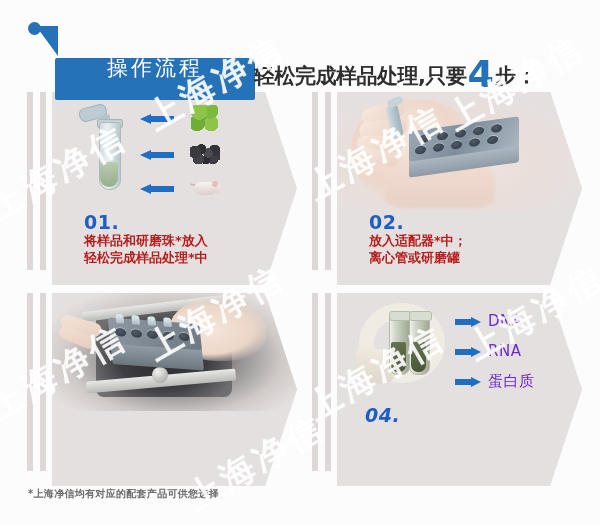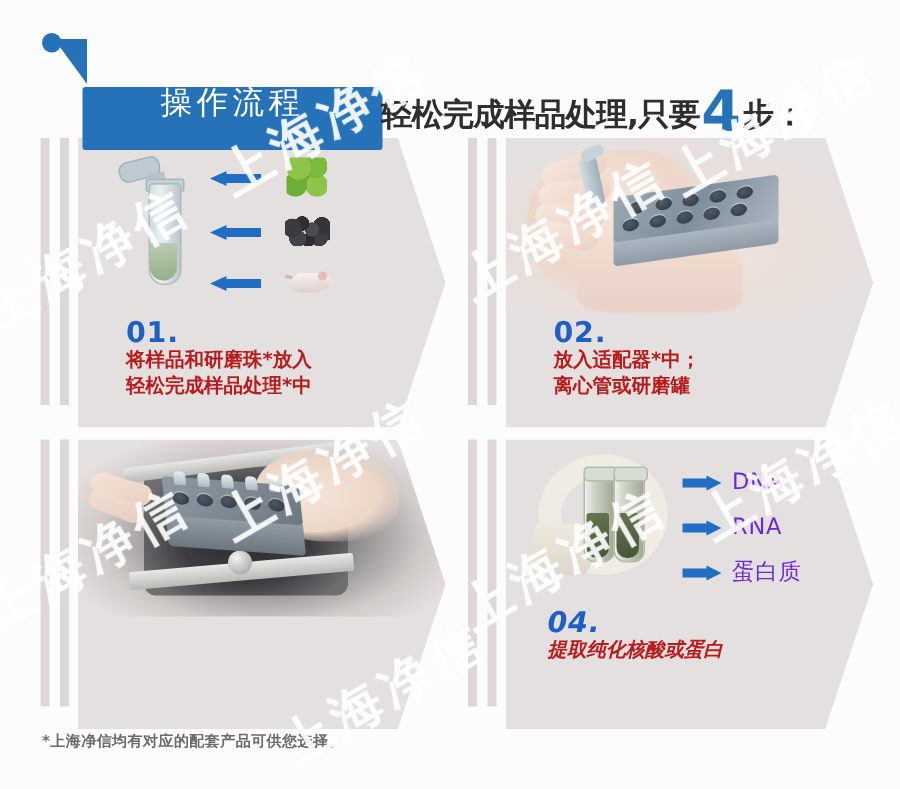--- a/index.html
+++ b/index.html
@@ -733,21 +733,20 @@
           <div class="arrow-right">
             <div class="shaft"></div>
               <div class="head"></div>
           </div>
           <span class="out-label">蛋白质</span>
         </div>
       </div>
 
       <div class="caption" style="top:112px; left:28px; width:215px;font-style:italic;">
         <div class="step-num">04.</div>
-        <div class="step-line">提取纯化核酸或蛋白</div>
       </div>
     </div>
   </div>
 
   <div class="watermark-layer">
     <div class="wm" style="left:-18px; top:150px;">上海净信</div>
     <div class="wm" style="left:140px; top:60px;">上海净信</div>
     <div class="wm" style="left:300px; top:130px;">上海净信</div>
     <div class="wm" style="left:440px; top:60px;">上海净信</div>
     <div class="wm" style="left:-18px; top:350px;">上海净信</div>

